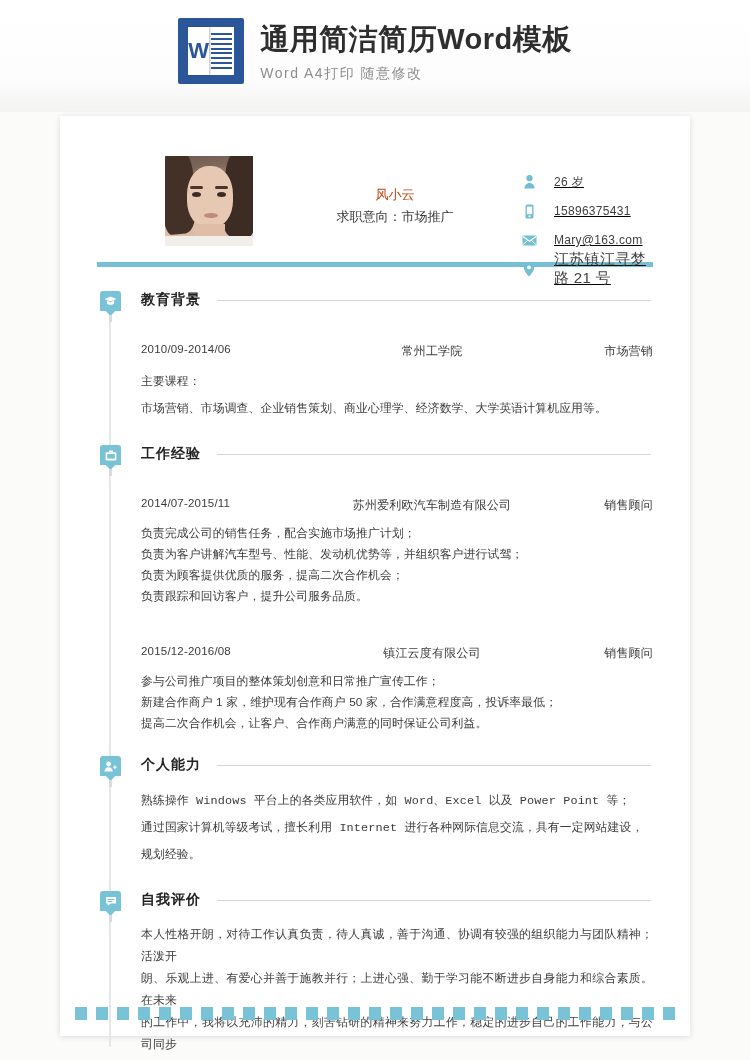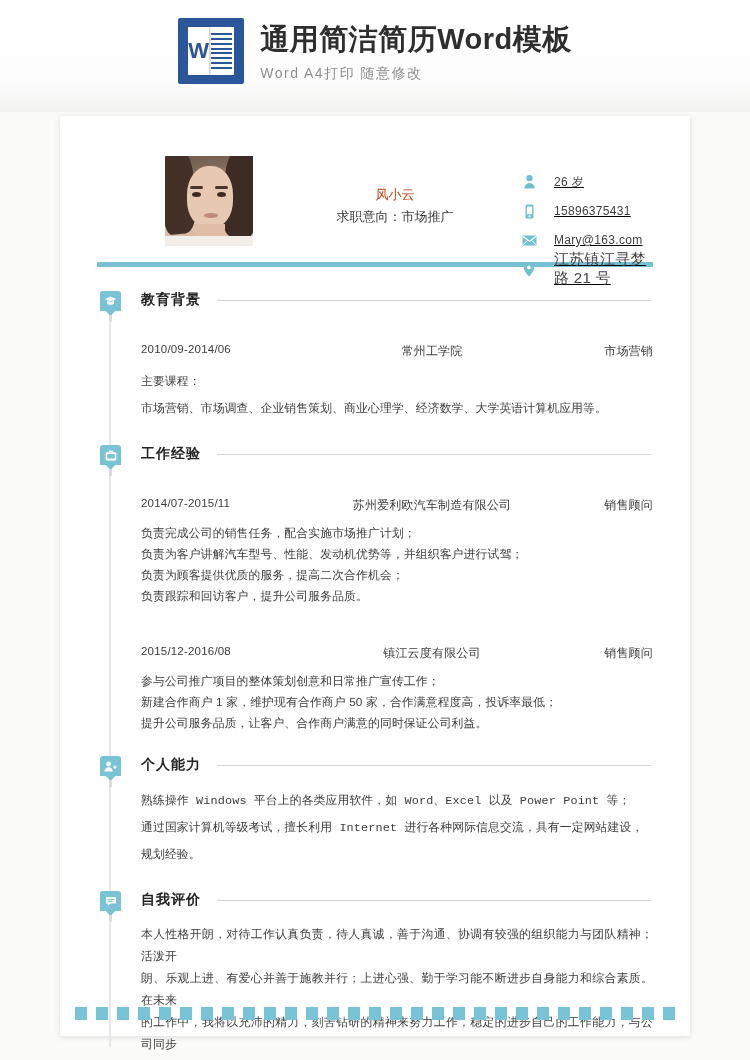--- a/index.html
+++ b/index.html
@@ -522,21 +522,21 @@
           <div class="entry-gap"></div>
 
           <div>
             <div class="entry-head">
               <span class="entry-date">2015/12-2016/08</span>
               <span class="entry-org">镇江云度有限公司</span>
               <span class="entry-role">销售顾问</span>
             </div>
             <div class="line">参与公司推广项目的整体策划创意和日常推广宣传工作；</div>
             <div class="line">新建合作商户 1 家，维护现有合作商户 50 家，合作满意程度高，投诉率最低；</div>
-            <div class="line">提升公司服务品质，让客户、合作商户满意的同时保证公司利益。</div>
+            <div class="line">提高二次合作机会，让客户、合作商户满意的同时保证公司利益。</div>
           </div>
 
         </div>
       </div>
 
       <div class="section">
         <div class="sec-pin">
           <div class="badge">
             <svg width="13" height="11" viewBox="0 0 13 11">
                 <circle cx="4.6" cy="3" r="2.4" fill="#ffffff"></circle>

